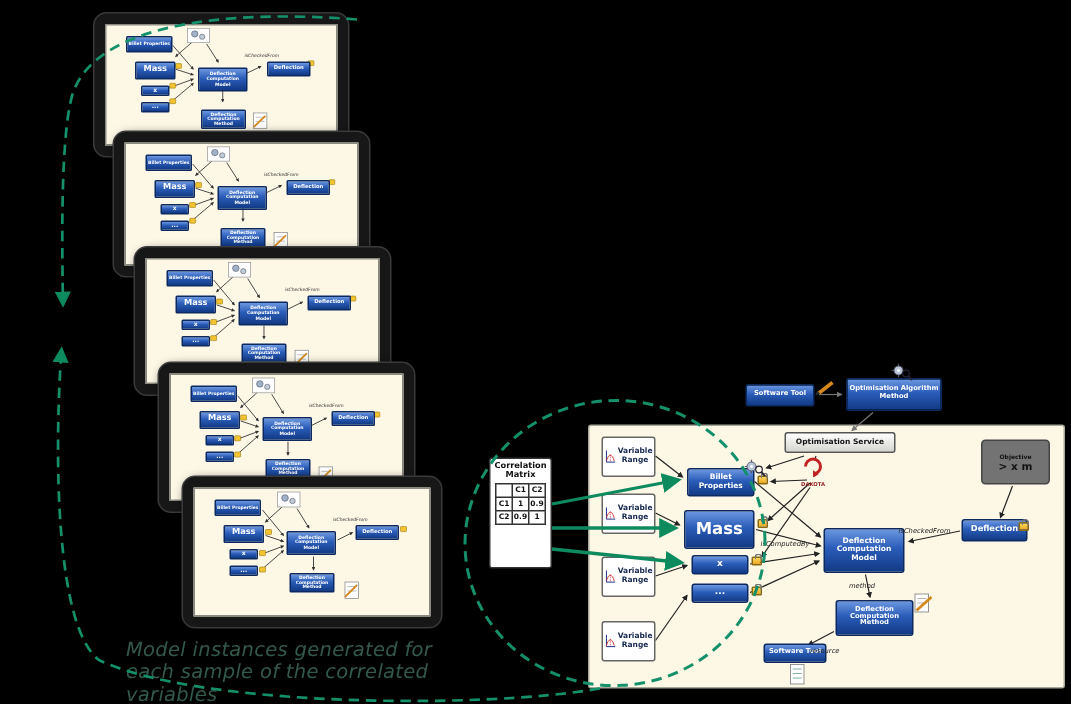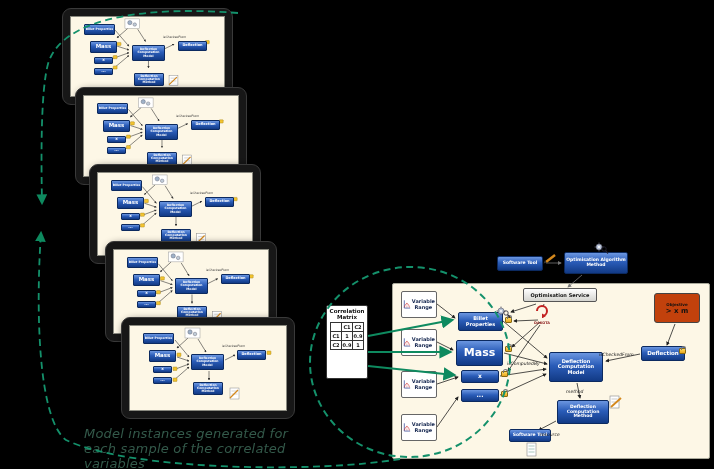--- a/index.html
+++ b/index.html
@@ -51,21 +51,21 @@
   .vr{position:absolute;width:36px;height:27px;background:#fff;border:1px solid #666;border-radius:2px;
     display:flex;align-items:center;gap:1px;padding:1px;z-index:10}
   .vr1{left:401px;top:291px}.vr2{left:401px;top:329px}.vr3{left:401px;top:371px}.vr4{left:401px;top:414px}
   .vr-text{font-size:5px;font-weight:bold;color:#14264f;line-height:1.1;text-align:center;flex:1}
   .billet{left:458px;top:312px;width:45px;height:19px;font-size:5px;z-index:10}
   .mass{left:456px;top:340px;width:47px;height:26px;font-size:11px;z-index:10}
   .xbox{left:461px;top:370px;width:38px;height:13px;font-size:6px;z-index:10}
   .dotsbox{left:461px;top:389px;width:38px;height:13px;font-size:6px;z-index:10}
   .dcm{left:549px;top:352px;width:54px;height:30px;font-size:5px;z-index:10}
   .defl{left:641px;top:346px;width:44px;height:15px;font-size:5.5px;z-index:10}
-  .objective{position:absolute;left:654px;top:293px;width:46px;height:30px;background:#c2410c;
+  .objective{position:absolute;left:654px;top:293px;width:46px;height:30px;background:#737373;
     border:1px solid #444;border-radius:3px;color:#111;display:flex;flex-direction:column;
     align-items:center;justify-content:center;z-index:10}
   .obj-title{font-size:4px;font-weight:bold}
   .obj-value{font-size:7px;font-weight:bold}
   .dcmethod{left:557px;top:400px;width:52px;height:24px;font-size:4.5px;z-index:10}
   .software-tool-bottom{left:509px;top:429px;width:42px;height:13px;font-size:4.5px;z-index:10}
 
   .flabel{position:absolute;font-size:4.5px;font-style:italic;color:#222;z-index:12;white-space:nowrap}
   .lbl-computed{left:507px;top:361px}
   .lbl-checked{left:599px;top:352px}

